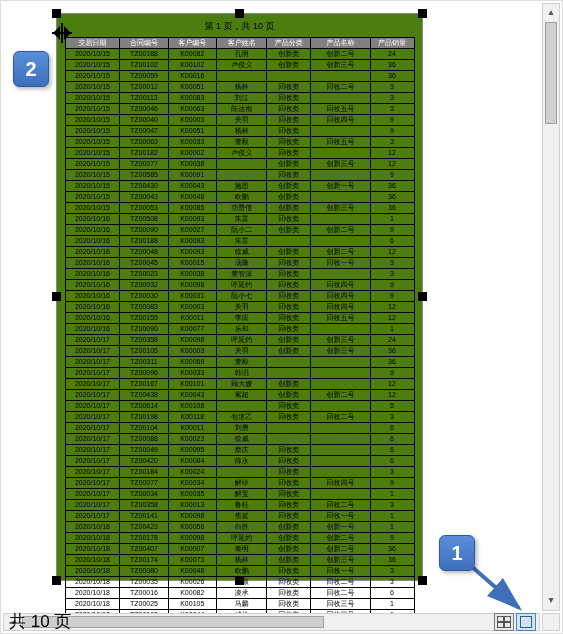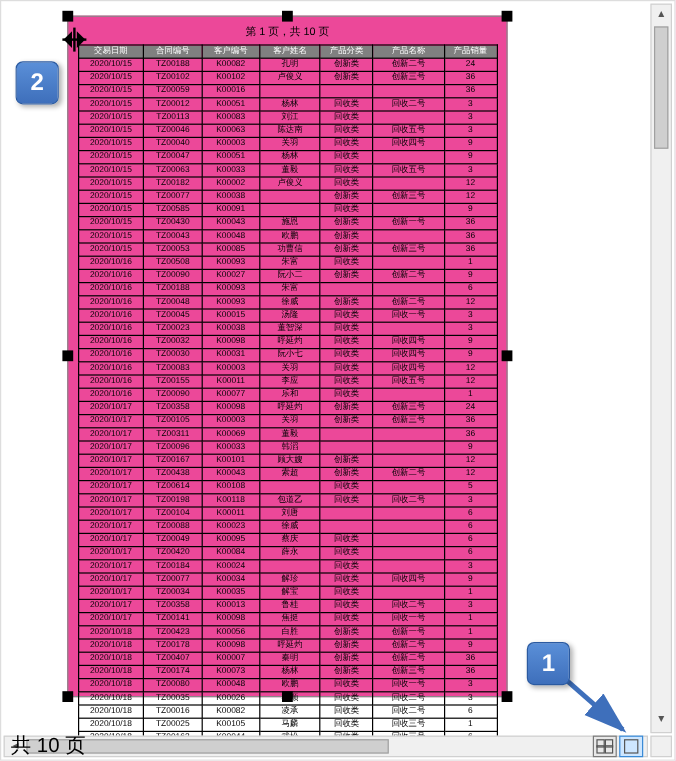--- a/index.html
+++ b/index.html
@@ -10,21 +10,21 @@
   .vscroll .track{position:absolute;top:18px;bottom:18px;left:0;right:0}
   .vscroll .thumb{position:absolute;top:0;left:2px;right:2px;height:100px;background:#cfcfcf;border:1px solid #a0a0a0}
   .hscroll{position:absolute;left:2px;right:22px;bottom:2px;height:18px;background:#f0f0f0;border:1px solid #d0d0d0;box-sizing:border-box}
   .hscroll .arrow{width:18px;height:100%;line-height:16px;text-align:center;color:#555;font-size:10px;display:inline-block;vertical-align:top;cursor:pointer}
   .hscroll .track{position:absolute;left:18px;right:18px;top:0;bottom:0}
   .hscroll .thumb{position:absolute;left:0;top:2px;bottom:2px;width:300px;background:#cfcfcf;border:1px solid #a0a0a0}
   .corner{position:absolute;right:2px;bottom:2px;width:18px;height:18px;background:#f0f0f0;border:1px solid #d0d0d0;box-sizing:border-box}
   
   .canvas{position:absolute;left:2px;top:2px;right:22px;bottom:22px;background:#fff}
   
-  .page{position:absolute;left:53px;top:10px;width:367px;height:568px;border:1px solid #888;box-sizing:border-box;background:#ec4899}
+  .page{position:absolute;left:53px;top:10px;width:367px;height:568px;border:1px solid #888;box-sizing:border-box;background:#4d7c0f}
   .handle{position:absolute;width:9px;height:9px;background:#000}
   .h-tl{top:-5px;left:-5px}.h-tm{top:-5px;left:50%;margin-left:-5px}.h-tr{top:-5px;right:-5px}
   .h-ml{top:50%;left:-5px;margin-top:-5px}.h-mr{top:50%;right:-5px;margin-top:-5px}
   .h-bl{bottom:-5px;left:-5px}.h-bm{bottom:-5px;left:50%;margin-left:-5px}.h-br{bottom:-5px;right:-5px}
   .page-title{text-align:center;font-size:9px;padding:6px 0 4px 0}
   
   .resize-cursor{position:absolute;left:49px;top:23px;width:20px;height:14px;pointer-events:none}
   .resize-cursor:before,.resize-cursor:after{content:"";position:absolute;background:#000}
   .resize-cursor:before{left:0;right:0;top:6px;height:2px}
   .resize-cursor:after{top:0;bottom:0;left:9px;width:2px;display:none}

